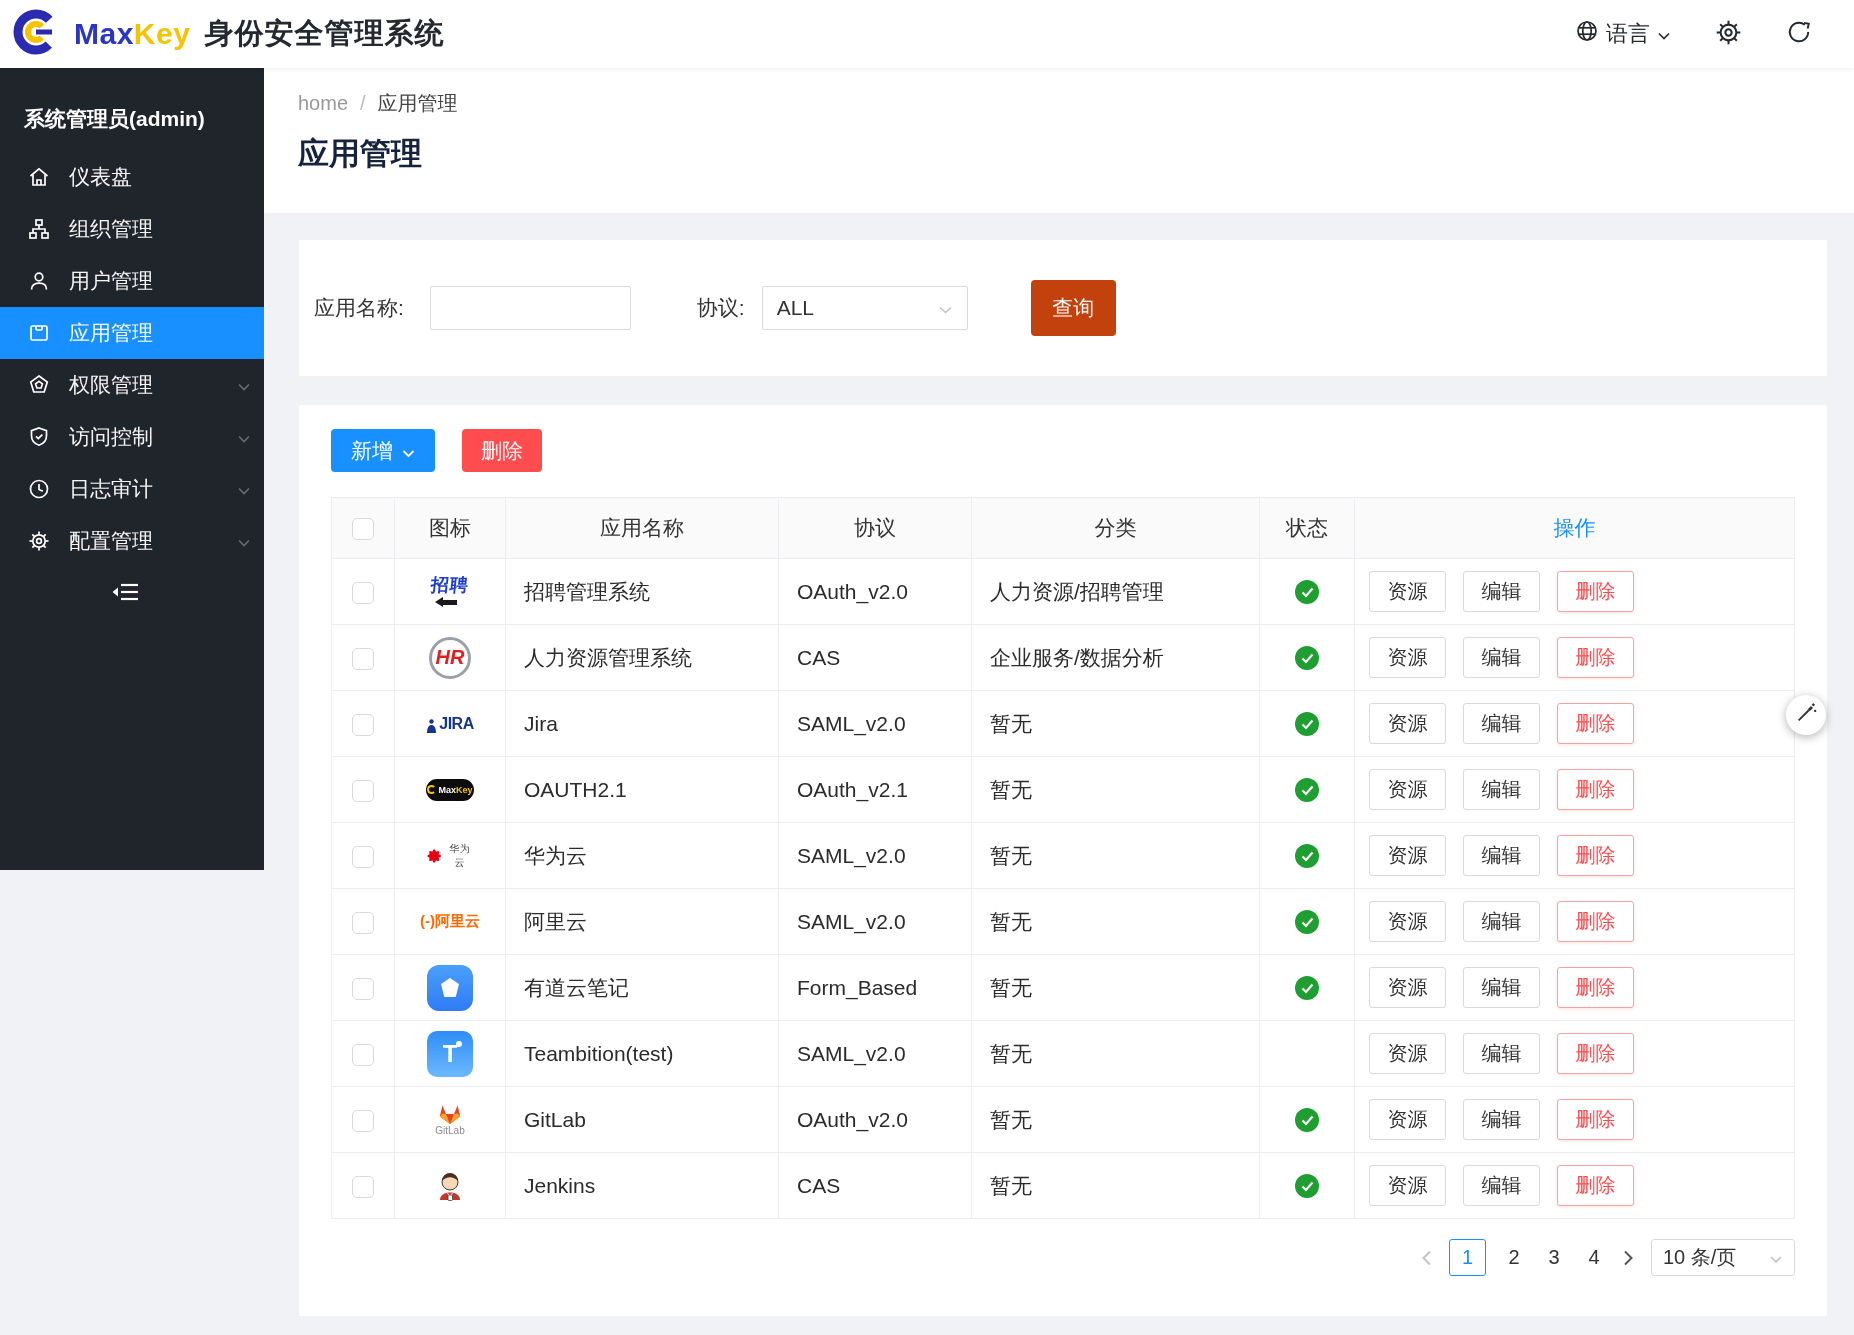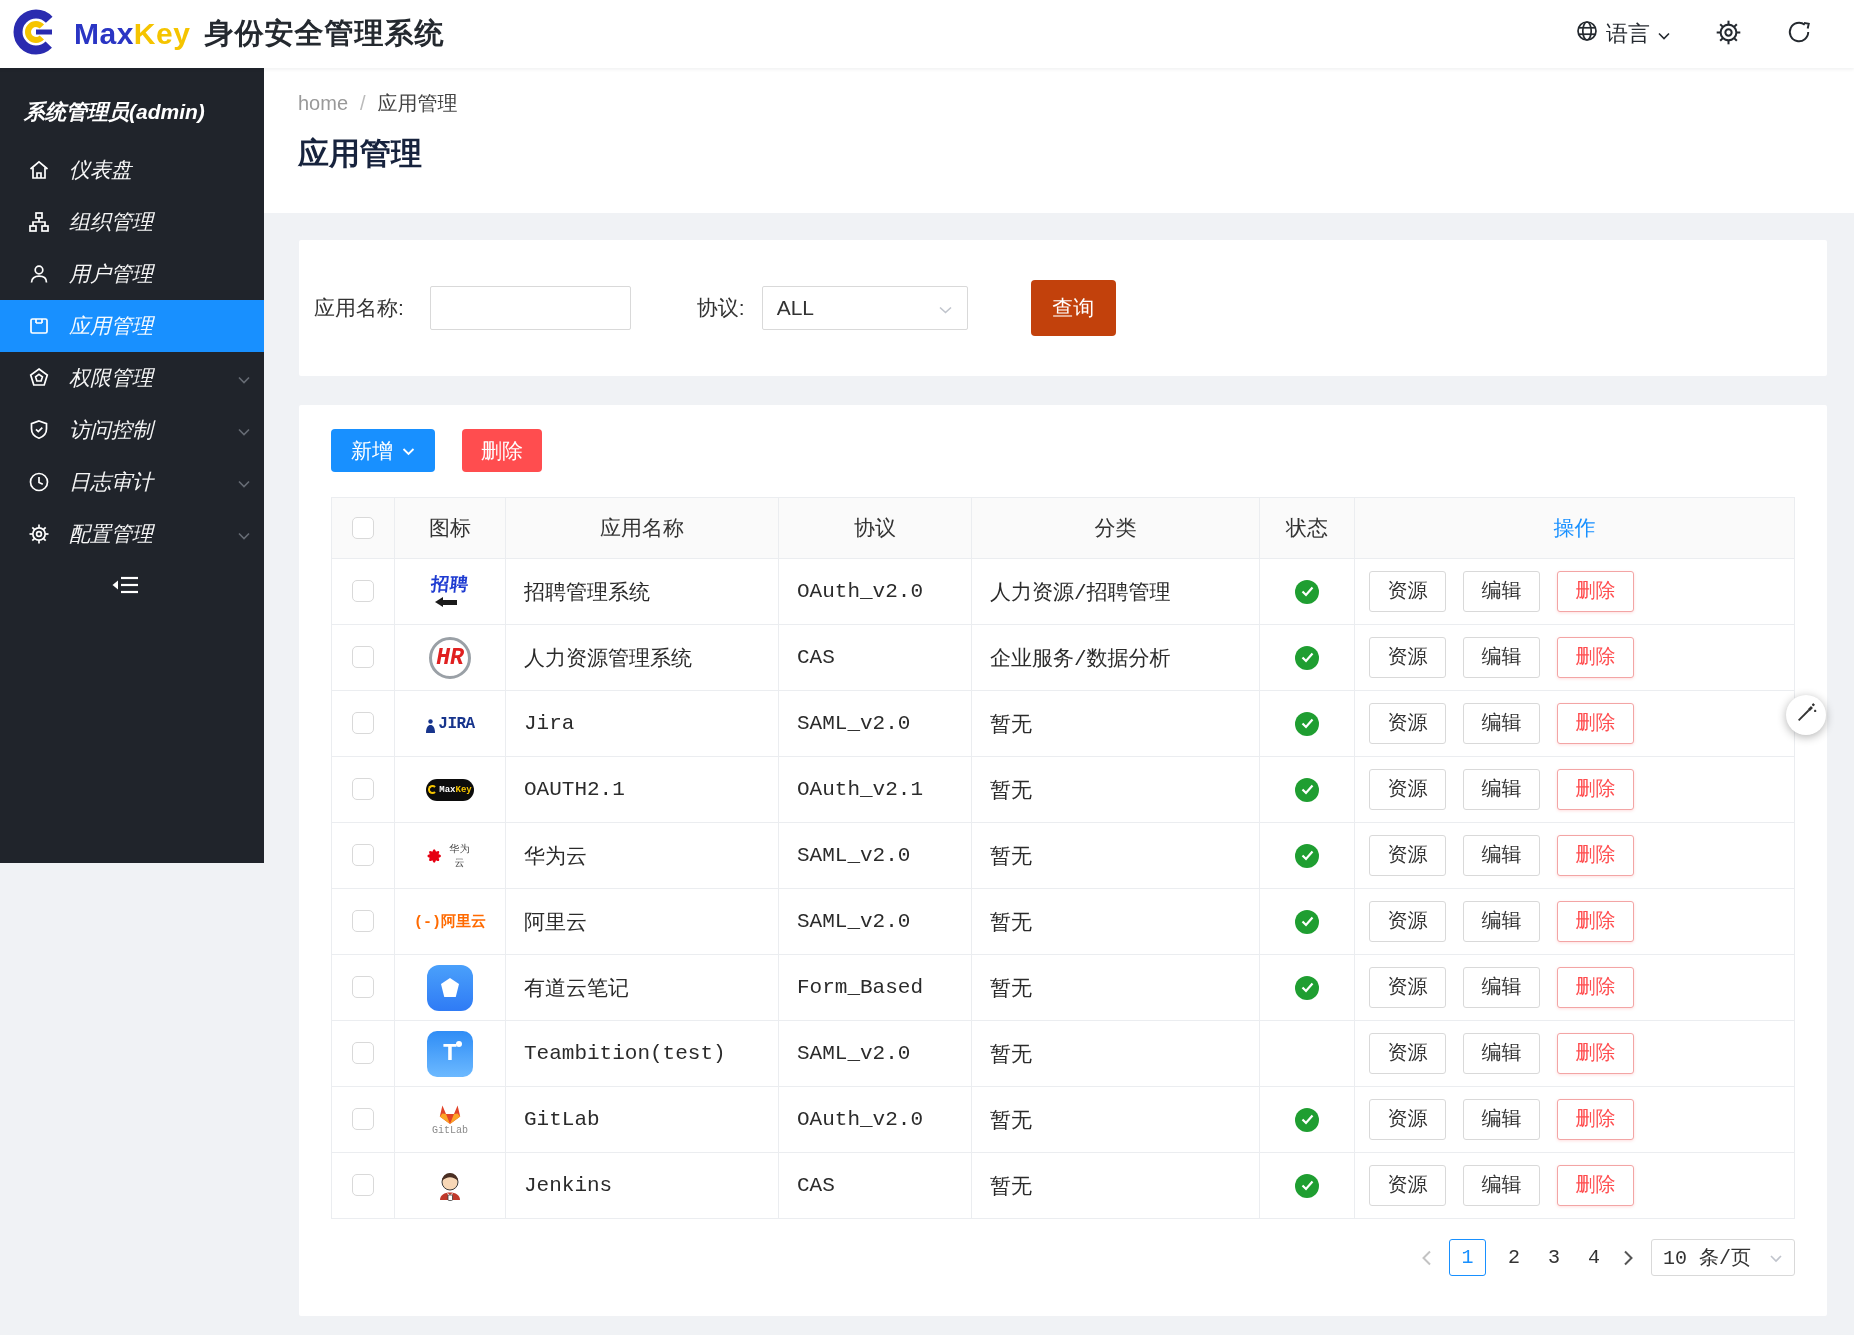--- a/index.html
+++ b/index.html
@@ -10,21 +10,21 @@
   .topbar { position:absolute; top:0; left:0; right:0; height:68px; background:#fff; display:flex; align-items:center; z-index:20; box-shadow:0 1px 4px rgba(0,21,41,.08); }
   .brand { display:flex; align-items:center; gap:8px; padding-left:10px; }
   .brand-name { font-size:30px; font-weight:bold; letter-spacing:.5px; }
   .brand-max { color:#2a35c4; } .brand-key { color:#f5c400; }
   .sys-title { font-size:29px; font-weight:bold; color:#24292f; margin-left:6px; letter-spacing:1px; }
   .topbar-right { margin-left:auto; display:flex; align-items:center; gap:44px; padding-right:42px; }
   .lang-btn { display:flex; align-items:center; gap:7px; font-size:22px; color:#24292f; cursor:pointer; }
   .icon-btn { display:flex; align-items:center; cursor:pointer; }
 
   
-  .sidebar { position:absolute; top:60px; left:0; width:264px; height:803px; background:#20242b; z-index:15;font-style:italic; }
+  .sidebar { position:absolute; top:67px; left:0; width:264px; height:803px; background:#20242b; z-index:15; }
   .sidebar-user { color:#fff; font-weight:bold; font-size:21px; padding:38px 0 18px 24px; }
   .nav-item { position:relative; height:52px; display:flex; align-items:center; padding-left:26px; color:rgba(255,255,255,.96); font-size:21px; cursor:pointer; }
   .nav-item.active { background:#1890ff; }
   .nav-icon { width:26px; height:26px; margin-right:17px; display:flex; align-items:center; justify-content:center; flex:none; }
   .nav-chev { position:absolute; right:13px; top:50%; transform:translateY(-50%); opacity:.5; }
   .collapse-row { margin-top:14px; padding-left:110px; cursor:pointer; }
 
   
   .main { position:absolute; left:264px; top:68px; right:0; bottom:0; }
   .main-top { background:#fff; height:145px; padding-left:34px; }
@@ -37,21 +37,21 @@
   .content { padding:27px 27px 0 35px; }
   .card { background:#fff; border-radius:2px; }
   .card-filter { height:136px; display:flex; align-items:center; padding-left:15px; margin-bottom:29px; }
   .f-label { font-size:21px; color:#333; }
   .f-input { width:201px; height:44px; border:1px solid #d9d9d9; border-radius:2px; margin-left:26px; font-size:20px; padding:0 12px; outline:none; color:#333; }
   .f-label2 { margin-left:66px; }
   .f-select { width:206px; height:44px; border:1px solid #d9d9d9; border-radius:2px; margin-left:17px; display:flex; align-items:center; justify-content:space-between; padding:0 14px; font-size:21px; color:#333; cursor:pointer; background:#fff; }
   .btn { border:none; border-radius:4px; font-size:21px; color:#fff; cursor:pointer; font-family:inherit; }
   .btn-search { width:85px; height:56px; background:#c2410c; margin-left:63px; }
 
-  .card-table { padding:24px 32px 40px 32px;font-family:Liberation Mono, monospace; }
+  .card-table { padding:24px 32px 40px 32px; }
   .toolbar { display:flex; gap:27px; margin-bottom:25px; }
   .btn-add { width:104px; height:43px; background:#1890ff; display:flex; align-items:center; justify-content:center; gap:9px; }
   .btn-delete { width:80px; height:43px; background:#ff4d4f; }
 
   table { width:100%; border-collapse:collapse; table-layout:fixed; }
   th, td { border:1px solid #ebedf0; }
   th { height:61px; background:#fafafa; font-size:21px; font-weight:500; color:#333; text-align:center; }
   th.op-head { color:#1890ff; }
   td { height:66px; font-size:21px; color:#2b2b2b; background:#fff; }
   col.c-check { width:63px; } col.c-icon { width:111px; } col.c-name { width:273px; }
@@ -67,21 +67,21 @@
   .row-btn { display:inline-block; width:77px; height:41px; line-height:39px; text-align:center; background:#fff; border:1px solid #d9d9d9; border-radius:3px; font-size:20px; color:#333; margin-right:17px; cursor:pointer; font-family:inherit; }
   .row-btn.danger { border-color:#f3a5a5; color:#ff4d4f; box-shadow:0 1px 3px rgba(255,77,79,.18); }
 
   
   .appicon { width:48px; height:48px; display:inline-flex; align-items:center; justify-content:center; vertical-align:middle; position:relative; }
   .zp-wrap { display:flex; flex-direction:column; align-items:center; line-height:1; }
   .zp-text { color:#1e3bd1; font-weight:bold; font-size:18px; transform:skewX(-6deg); letter-spacing:1px; }
   .zp-arrow { display:flex; align-items:center; margin-top:3px; margin-left:-8px; }
   .zp-tri { width:0; height:0; border-top:5px solid transparent; border-bottom:5px solid transparent; border-right:8px solid #1a1a1a; }
   .zp-bar { width:14px; height:5px; background:#1a1a1a; }
-  .hr-circle { width:42px; height:42px; border:3px solid #9aa0a6; border-radius:50%; display:flex; align-items:center; justify-content:center; color:#e02020; font-weight:bold; font-style:italic; font-size:23px; }
+  .hr-circle { width:42px; height:42px; border:3px solid #9aa0a6; border-radius:50%; display:flex; align-items:center; justify-content:center; color:#e02020; font-weight:bold; font-style:italic; font-size:20px; }
   .jira-wrap { display:flex; align-items:flex-end; gap:2px; color:#17348c; font-weight:bold; font-size:16px; letter-spacing:-.5px; }
   .mk-pill { width:50px; height:22px; background:#0c0c0c; border-radius:11px; display:flex; align-items:center; justify-content:center; gap:2px; }
   .mk-c { width:9px; height:9px; border:2.5px solid #f5c400; border-radius:50%; border-right-color:transparent; flex:none; }
   .mk-t { font-size:9px; font-weight:bold; color:#fff; } .mk-t b { color:#f5c400; }
   .hw-wrap { display:flex; align-items:center; gap:3px; }
   .hw-txt { font-size:10px; color:#444; letter-spacing:.5px; }
   .ali-wrap { color:#ff6a00; font-weight:bold; font-size:15px; white-space:nowrap; }
   .yd-tile { width:46px; height:46px; border-radius:12px; background:linear-gradient(180deg,#4aa0fb,#2f7bf5); display:flex; align-items:center; justify-content:center; }
   .yd-nib { width:18px; height:19px; background:#fff; clip-path:polygon(50% 0,100% 32%,82% 100%,18% 100%,0 32%); }
   .tb-tile { width:46px; height:46px; border-radius:10px; background:linear-gradient(180deg,#2f8df6,#6cb9ff); display:flex; align-items:center; justify-content:center; position:relative; }

